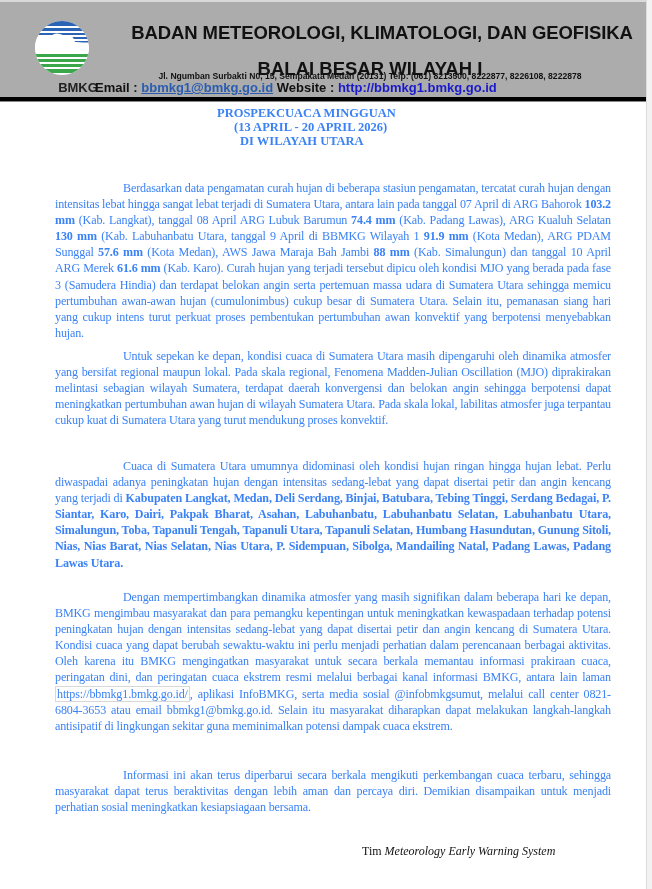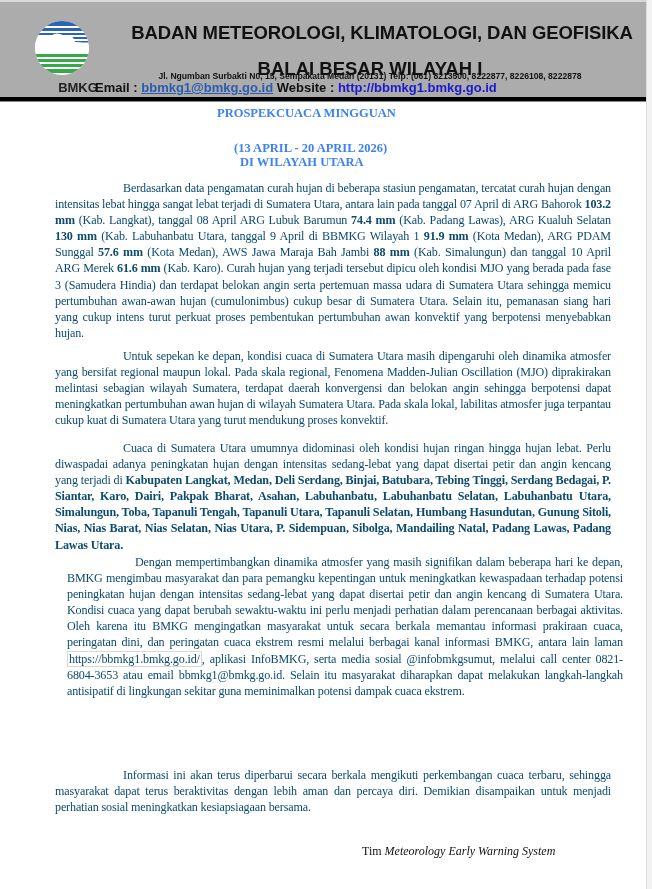--- a/index.html
+++ b/index.html
@@ -47,32 +47,32 @@
   }
   .contact .email { color: #2a5db0; text-decoration: underline; }
   .contact .web { color: #1a1acc; }
 
   .doc-title {
     position: absolute; left: 150px; top: 106px; width: 350px;
     font-weight: bold; font-size: 12.5px; line-height: 14px; color: #3b82f6;
   }
   .doc-title div { white-space: pre; }
   .t1 { padding-left: 67px; }
-  .t2 { padding-left: 84px; margin-top: 21px; }
+  .t2 { padding-left: 84px; }
   .t3 { padding-left: 90px; }
 
   .body-text {
     position: absolute; left: 55px; width: 556px;
-    font-size: 12.1px; line-height: 16.1px; text-align: justify; color: #0c4a6e;
+    font-size: 12.1px; line-height: 16.1px; text-align: justify; color: #3b82f6;
     text-indent: 68px; letter-spacing: -0.15px;
   }
   .p1 { top: 180px; }
   .p2 { top: 348px; }
-  .p3 { top: 440px; }
-  .p4 { top: 554px; margin-left: 12px; }
+  .p3 { top: 458px; }
+  .p4 { top: 589px; }
   .p5 { top: 767px; }
   .body-text b { font-weight: bold; }
   .link-box { border: 1px solid #d8d8d8; padding: 0 1px; }
 
   .signature {
     position: absolute; left: 362px; top: 843px; width: 260px;
     font-size: 12px; line-height: 16px; color: #111;
   }
   .sig-place { padding-left: 17px; }
   .sig-team i { font-style: italic; text-align: right; }

